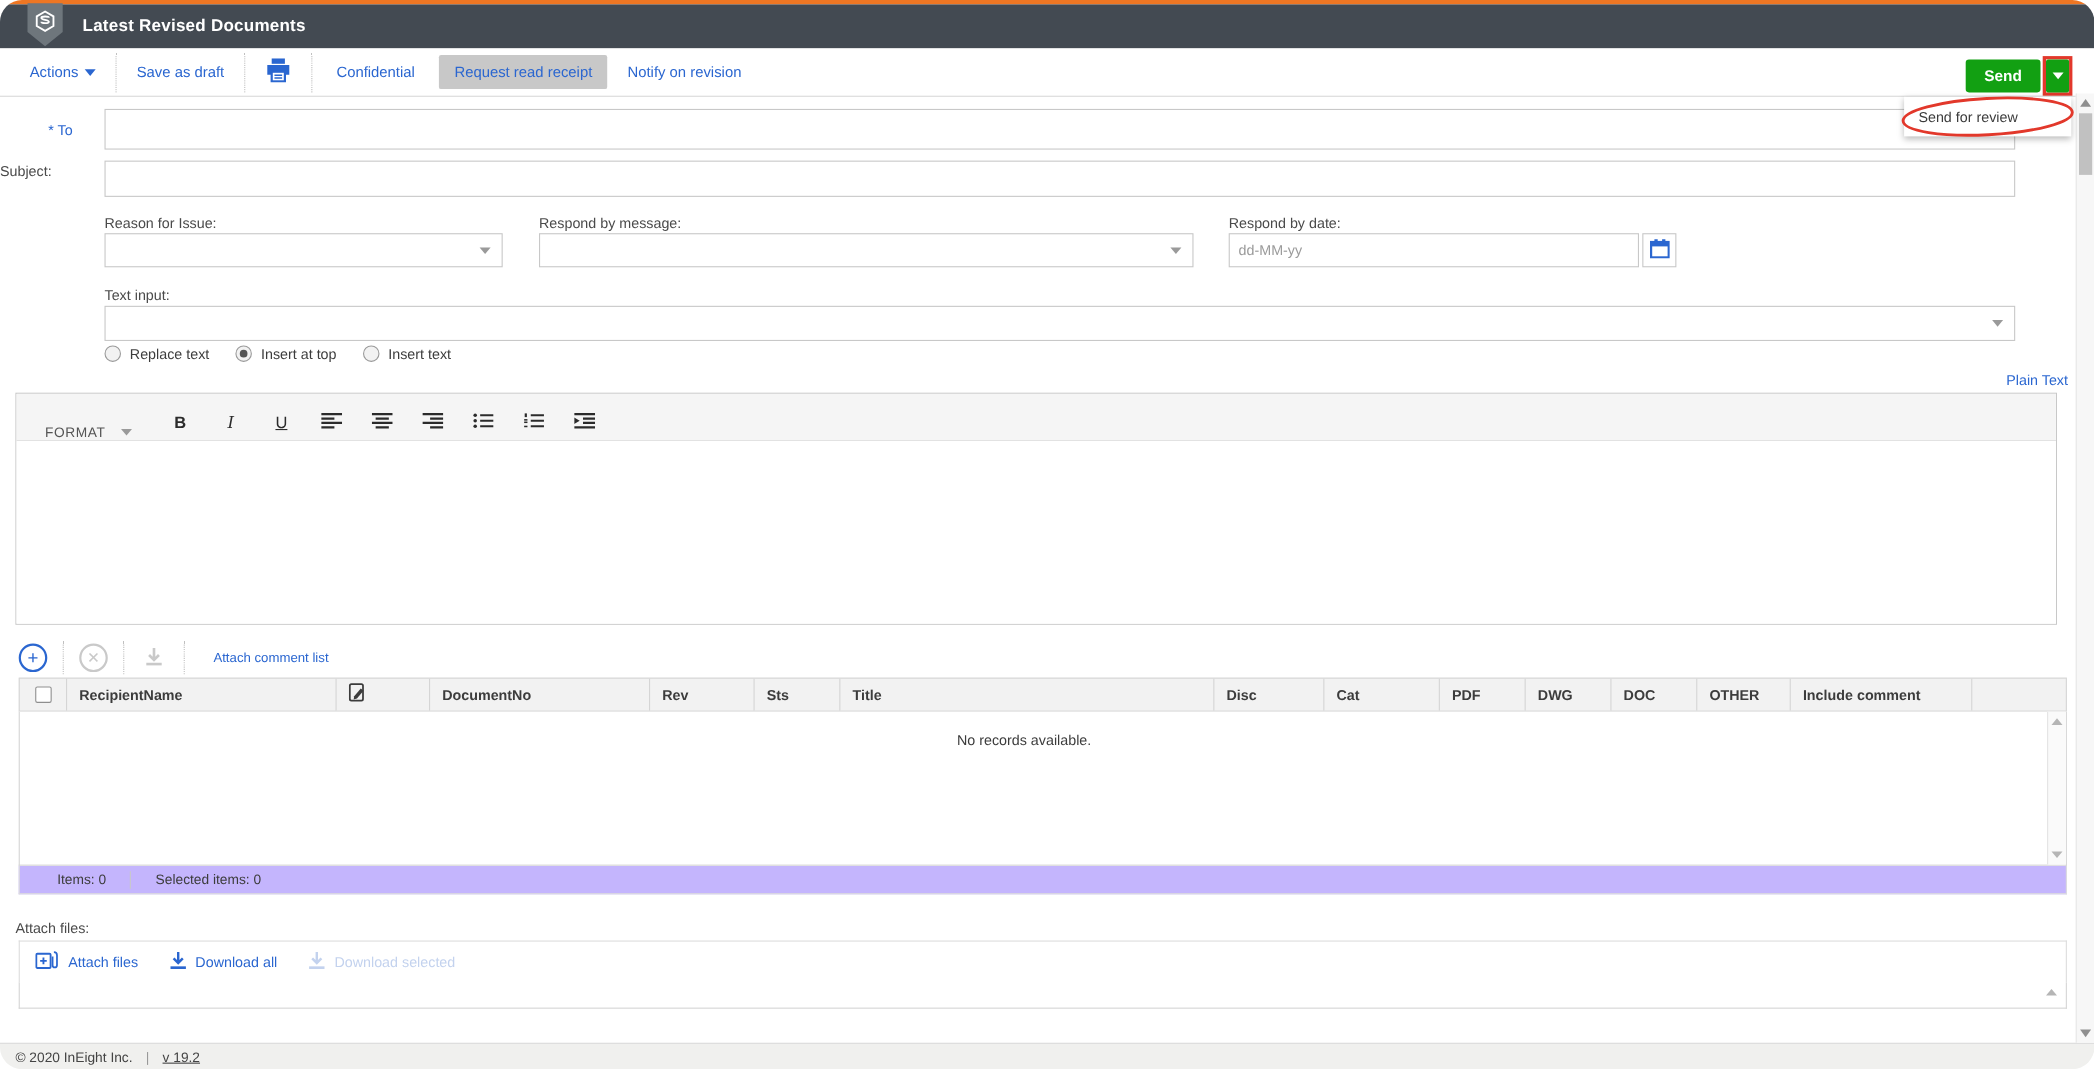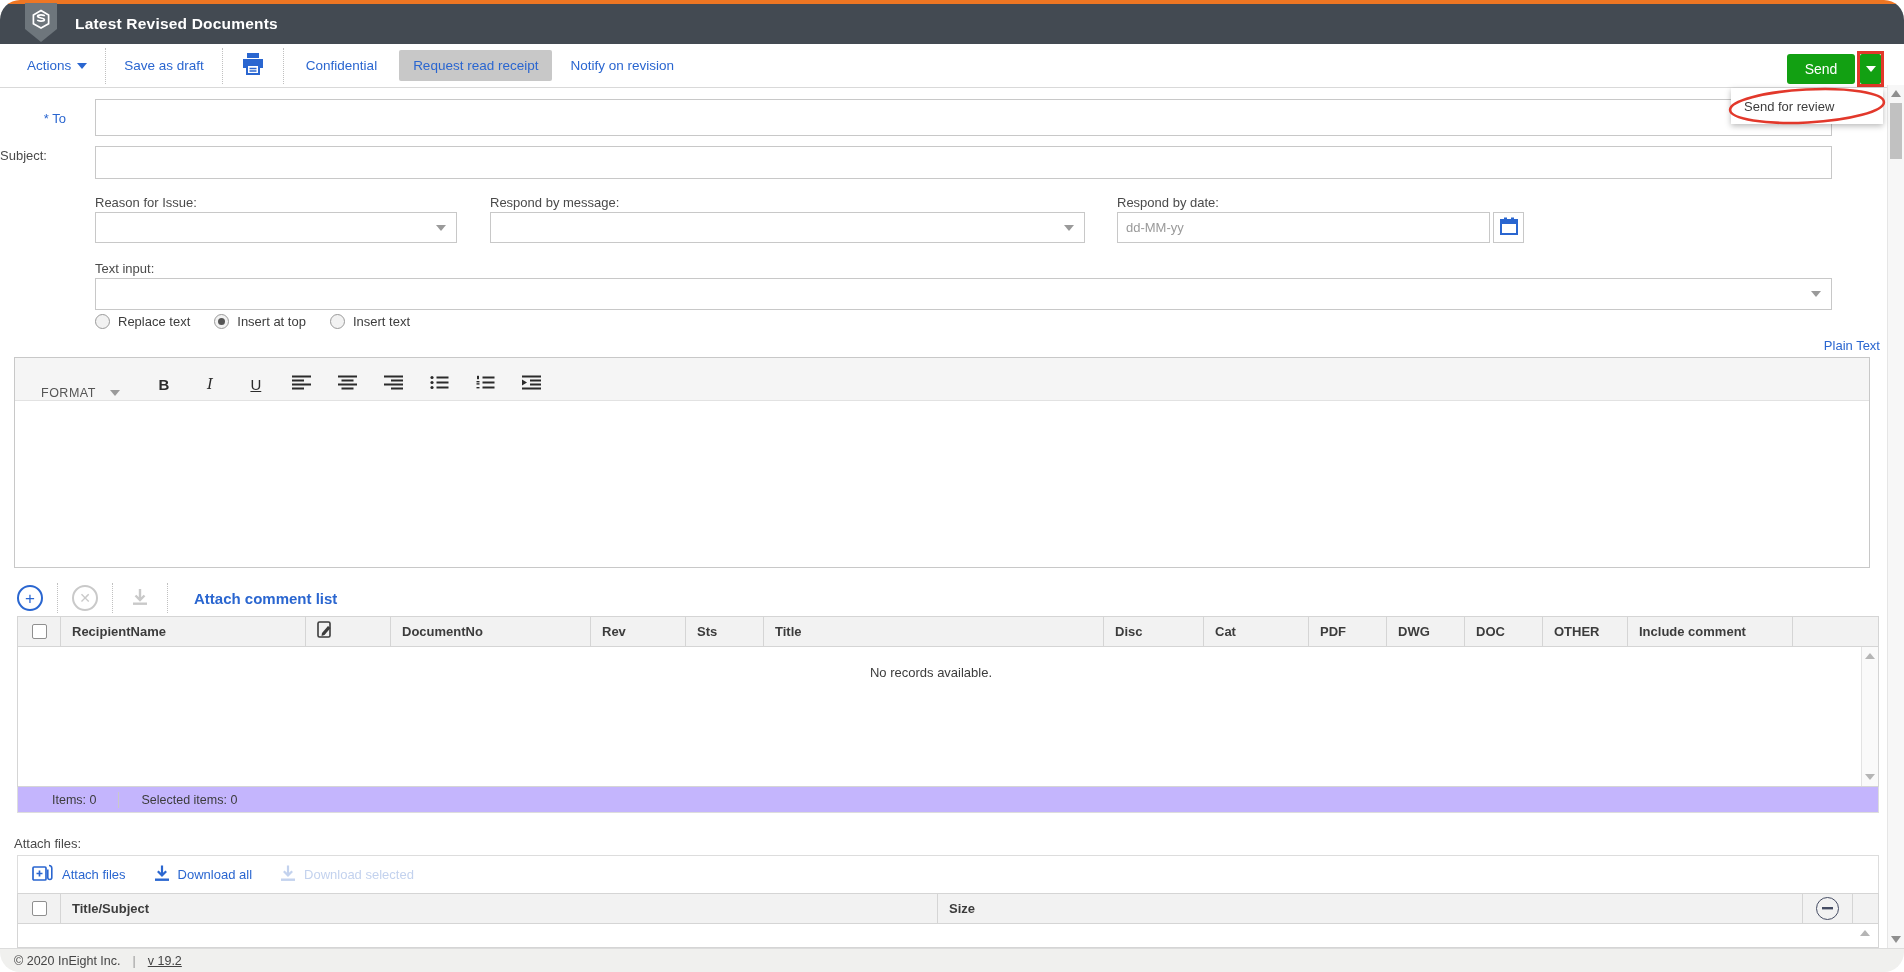--- a/index.html
+++ b/index.html
@@ -13,21 +13,21 @@
   .logo-badge { position:absolute; left:22px; top:-2px; }
   .appbar-title { margin-left:75px; color:#fff; font-size:15.5px; font-weight:700; letter-spacing:.2px; }
 
   
   .toolbar { position:absolute; left:0; top:44px; width:1904px; height:44px; background:#fff; border-bottom:1px solid #d9d9d9; display:flex; align-items:center; padding-left:27px; }
   .tlink { color:#2A66D0; font-size:13.5px; cursor:pointer; display:flex; align-items:center; gap:6px; background:none; border:none; font-family:inherit; }
   .tsep { width:0; height:36px; border-left:1px dotted #c0c0c0; margin:0 18px; }
   .caret-down { width:0; height:0; border-left:5px solid transparent; border-right:5px solid transparent; border-top:6px solid #2A66D0; display:inline-block; }
   .chip { background:#C8C8C8; color:#2A66D0; font-size:13.5px; padding:8px 14px; border-radius:2px; margin:0 18px 0 22px; border:none; font-family:inherit; cursor:pointer; }
   .send-group { position:absolute; right:20px; top:7px; display:flex; align-items:center; }
-  .send-btn { background:#12A012; color:#fff; border:none; font-family:inherit; font-size:14px; font-weight:400; width:68px; height:30px; border-radius:3px; cursor:pointer; }
+  .send-btn { background:#12A012; color:#fff; border:none; font-family:inherit; font-size:14px; font-weight:700; width:68px; height:30px; border-radius:3px; cursor:pointer; }
   .send-arrow-wrap { border:3px solid #E2382B; margin-left:2px; padding:0; }
   .send-arrow-btn { background:#12A012; width:21px; height:30px; border:none; border-radius:2px; display:flex; align-items:center; justify-content:center; cursor:pointer; }
   .send-arrow-btn .w-caret { width:0; height:0; border-left:5px solid transparent; border-right:5px solid transparent; border-top:6px solid #fff; }
 
   
   .send-menu { position:absolute; left:1731px; top:88px; width:152px; height:36px; background:#fff; box-shadow:0 2px 6px rgba(0,0,0,.28); display:flex; align-items:center; padding-left:13px; z-index:30; }
   .send-menu-item { font-size:13px; color:#3c3c3c; cursor:pointer; }
   .annot-ellipse { position:absolute; left:1722px; top:80px; z-index:31; pointer-events:none; }
 
   
@@ -59,21 +59,21 @@
   .ed-u { text-decoration:underline; font-size:15px; }
   .editor-body { height:166px; background:#fff; outline:none; padding:10px; font-size:13px; }
 
   
   .grid { position:absolute; left:17px; top:580px; width:1862px; }
   .grid-toolbar { height:36px; display:flex; align-items:center; gap:0; }
   .circle-btn { width:26px; height:26px; border-radius:50%; display:flex; align-items:center; justify-content:center; background:none; cursor:pointer; font-family:inherit; }
   .circle-btn.add { border:2px solid #2A66D0; color:#2A66D0; font-size:17px; line-height:1; }
   .circle-btn.remove { border:2px solid #c9c9c9; color:#c9c9c9; font-size:14px; }
   .gt-sep { width:0; height:30px; border-left:1px dotted #c0c0c0; margin:0 14px; }
-  .gt-link { color:#2A66D0; font-size:15px; background:none; border:none; font-family:inherit; cursor:pointer; margin-left:12px;font-weight:bold; }
+  .gt-link { color:#2A66D0; font-size:12px; background:none; border:none; font-family:inherit; cursor:pointer; margin-left:12px; }
   .grid-header { display:flex; height:31px; background:#f2f2f2; border:1px solid #d5d5d5; }
   .gh-cell { border-right:1px solid #d5d5d5; display:flex; align-items:center; padding-left:11px; font-size:13px; font-weight:700; color:#3c3c3c; overflow:hidden; white-space:nowrap; }
   .grid-body { position:relative; height:140px; background:#fff; border:1px solid #d5d5d5; border-top:none; }
   .empty-msg { position:absolute; top:18px; left:0; right:34px; text-align:center; font-size:13px; color:#3c3c3c; }
   .vscroll { position:absolute; right:0; top:0; bottom:0; width:17px; background:#fafafa; border-left:1px solid #e3e3e3; }
   .arr { width:0; height:0; border-left:5px solid transparent; border-right:5px solid transparent; position:absolute; left:3px; }
   .arr.up { border-bottom:6px solid #b5b5b5; top:6px; }
   .arr.down { border-top:6px solid #b5b5b5; bottom:6px; }
   .grid-status { height:26px; background:#c4b5fd; border:1px solid #ddd; border-top:none; display:flex; align-items:center; font-size:12.5px; color:#3c3c3c; }
   .grid-status .s1 { margin-left:34px; }
@@ -369,35 +369,20 @@
       <button class="atk disabled">
         <span class="icon">
           <svg width="16" height="17" viewBox="0 0 16 17">
             <path d="M8 0.5v9M3.8 6.2L8 10.4l4.2-4.2" stroke="#c3d2ee" stroke-width="2.2" fill="none"></path>
             <rect x="1" y="13.5" width="14" height="2.4" fill="#c3d2ee"></rect>
           </svg>
         </span>
         <span>Download selected</span>
       </button>
     </div>
-    <div class="attach-header">
-      <div class="gh-cell" style="width:43px;justify-content:center;padding-left:0;">
-        <span class="checkbox"></span>
-      </div>
-      <div class="gh-cell" style="width:877px;">Title/Subject</div>
-      <div class="gh-cell" style="width:865px;">Size</div>
-      <div class="gh-cell" style="width:50px;justify-content:center;padding-left:0;">
-        <button class="minus-btn">
-          <svg width="11" height="3" viewBox="0 0 11 3">
-              <rect width="11" height="2.4" fill="#454c63"></rect>
-            </svg>
-        </button>
-      </div>
-      <div class="gh-cell" style="flex:1;border-right:none;"></div>
-    </div>
     <div class="attach-body">
       <span class="arr up" style="left:auto;right:8px;top:6px;"></span>
     </div>
   </div>
 
   <div class="footer">
     <div class="left">
       <span>© 2020 InEight Inc.</span>
       <span class="fsep">|</span>
       <span class="version">v 19.2</span>

